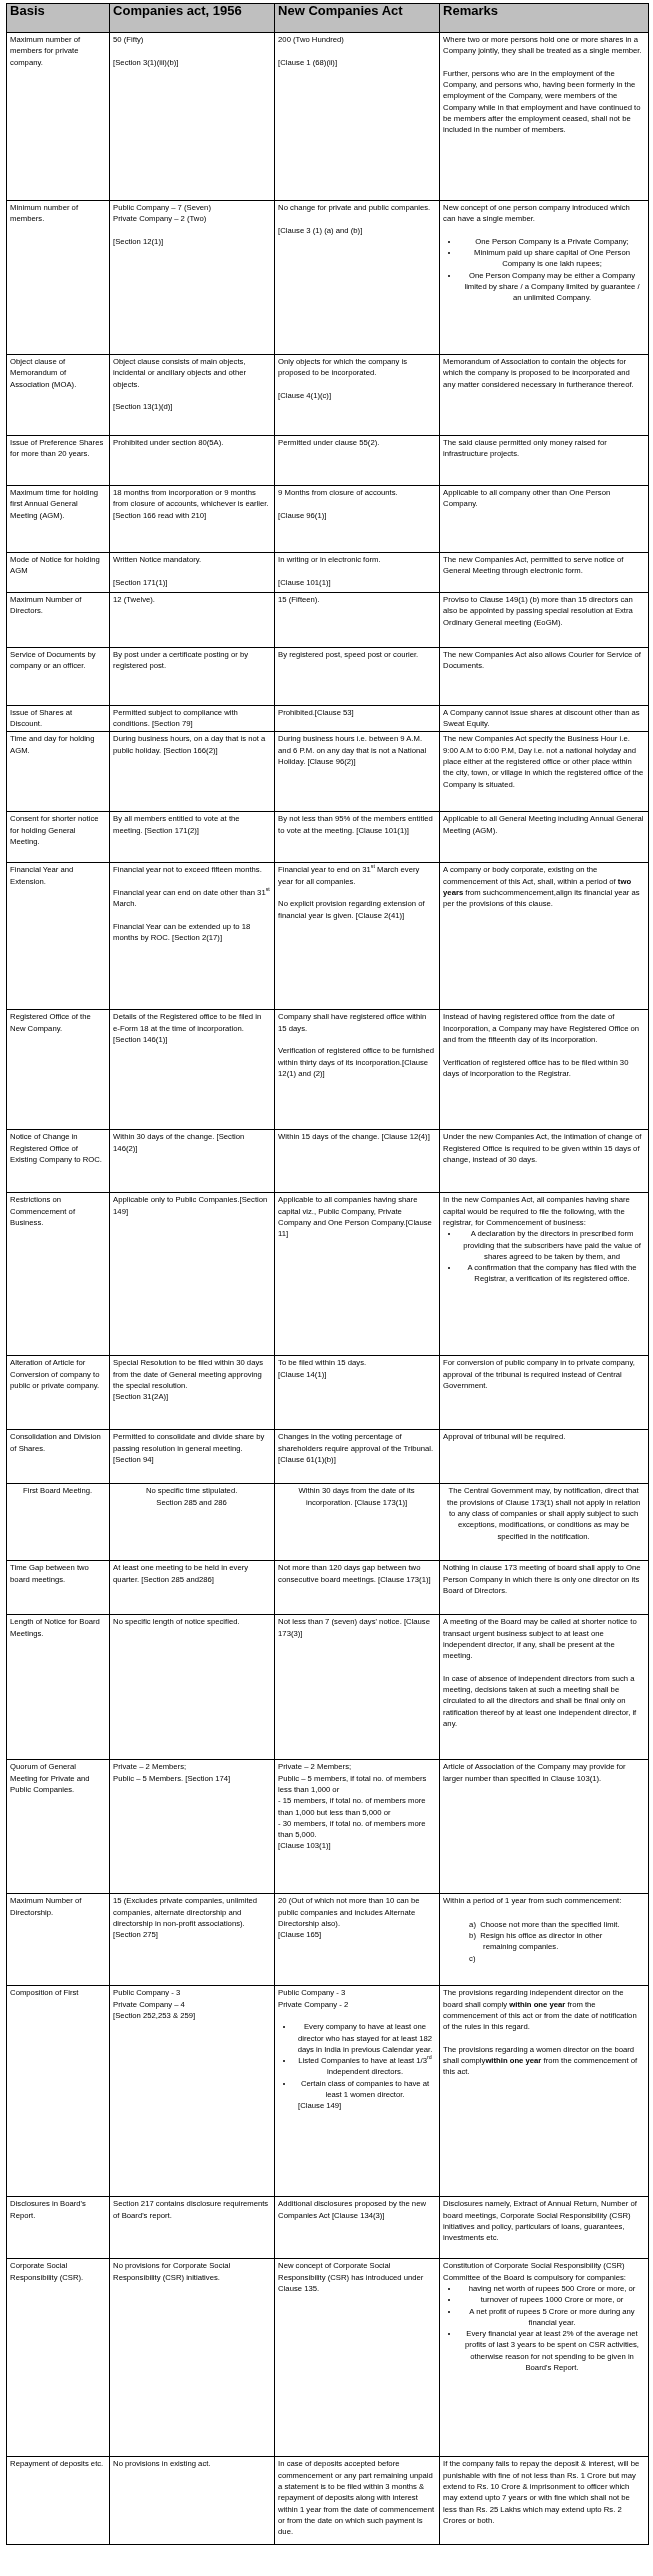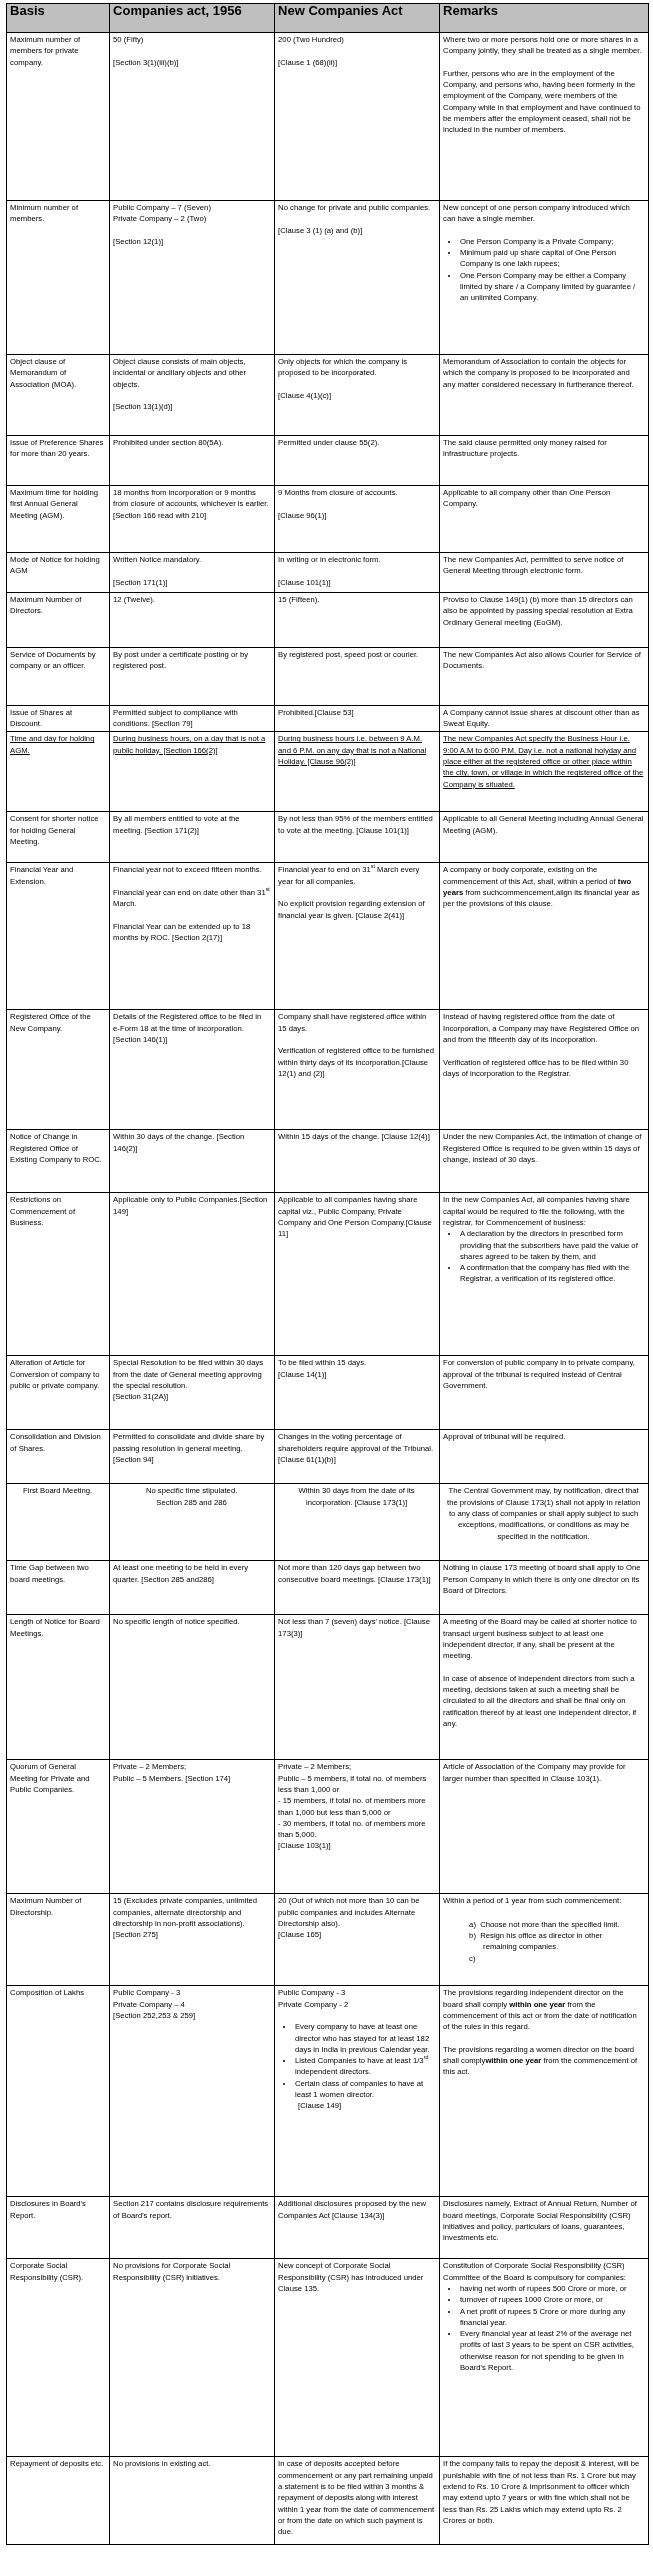--- a/index.html
+++ b/index.html
@@ -9,21 +9,21 @@
   table.cmp th,table.cmp td{border:0.7px solid #000;vertical-align:top;padding:1.4px 3.5px 1.4px 3.5px;
     font-size:7.7px;line-height:11.3px;word-wrap:break-word;}
   table.cmp th{background:#bfbfbf;text-align:left;font-weight:bold;font-size:13px;height:25px;}
   col.c-basis{width:103px;}
   col.c-1956{width:165px;}
   col.c-new{width:165px;}
   col.c-remarks{width:209px;}
   p.para{margin:0;}
   p.blank{margin:0;height:11.3px;}
   p.indent{margin:0 0 0 20px;}
-  ul.bul{margin:0;padding:0 0 0 15.5px;}
+  ul.bul{margin:0;padding:0 0 0 15.5px;text-align:center;}
   ul.bul li{margin:0;padding-left:1.4px;list-style-type:disc;}
   ol.alpha{margin:12px;padding:0 0 0 14px;list-style:none;counter-reset:itm;}
   ol.alpha li{counter-increment:itm;margin:0;padding-left:14px;text-indent:-14px;}
   ol.alpha li:before{content:counter(itm,lower-alpha) ")\00a0\00a0";}
   sup{font-size:5.3px;line-height:0;}
   b{font-weight:bold;}
 </style>
 </head>
 <body>
 
@@ -190,21 +190,21 @@
           <td>
             <p class="para">Permitted subject to compliance with conditions. [Section 79]</p>
           </td>
           <td>
             <p class="para">Prohibited.[Clause 53]</p>
           </td>
           <td>
             <p class="para">A Company cannot issue shares at discount other than as Sweat Equity.</p>
           </td>
         </tr>
-        <tr style="height: 80px; text-decoration: underline;">
+        <tr style="height: 80px;">
           <td>
             <p class="para">Time and day for holding AGM.</p>
           </td>
           <td>
             <p class="para">During business hours, on a day that is not a public holiday. [Section 166(2)]</p>
           </td>
           <td>
             <p class="para">During business hours i.e. between 9 A.M. and 6 P.M. on any day that is not a National Holiday. [Clause 96(2)]</p>
           </td>
           <td>
@@ -405,21 +405,21 @@
             <p class="para">Within a period of 1 year from such commencement:</p>
             <ol class="alpha">
               <li>Choose not more than the specified limit.</li>
               <li>Resign his office as director in other remaining companies.</li>
               <li></li>
             </ol>
           </td>
         </tr>
         <tr style="height: 211px;">
           <td>
-            <p class="para">Composition of Lakhs</p>
+            <p class="para">Composition of First</p>
           </td>
           <td>
             <p class="para">Public Company - 3</p>
             <p class="para">Private Company – 4</p>
             <p class="para">[Section 252,253 &amp; 259]</p>
           </td>
           <td>
             <p class="para">Public Company - 3</p>
             <p class="para">Private Company - 2</p>
             <p class="blank">&nbsp;</p>

